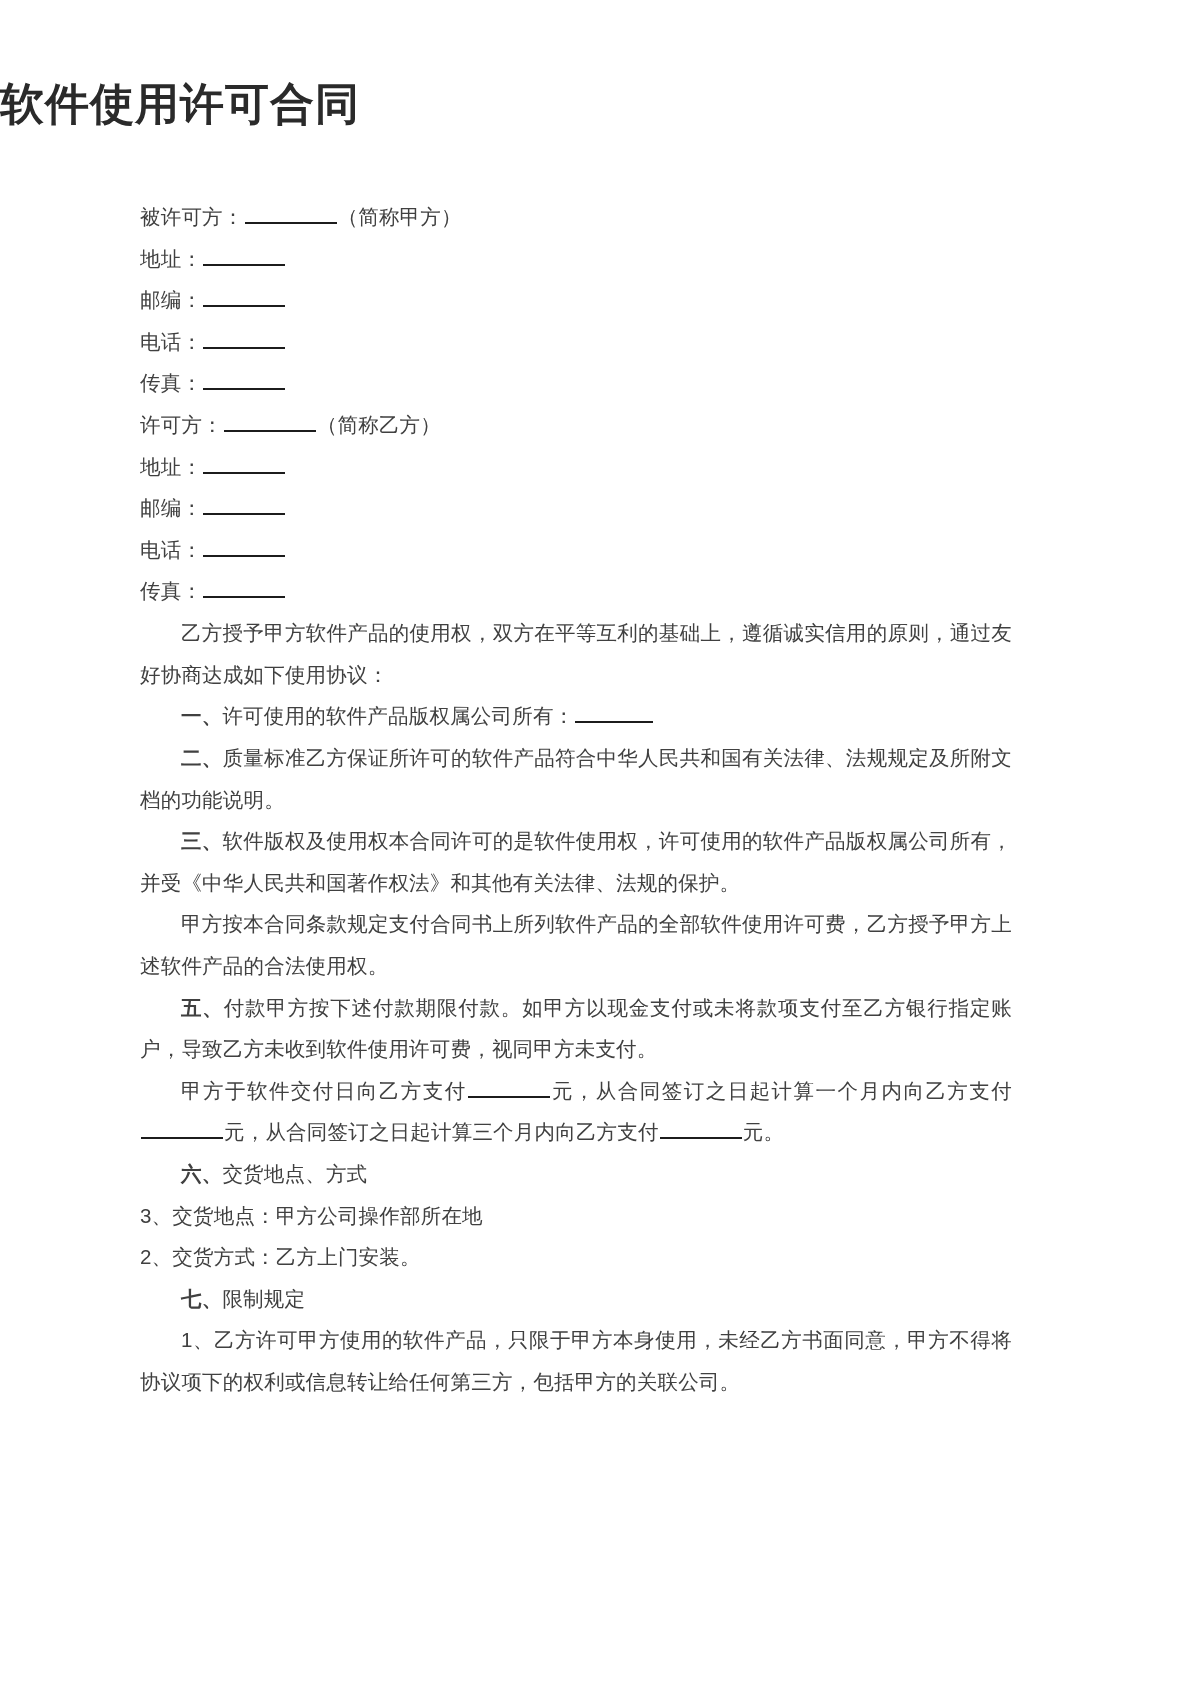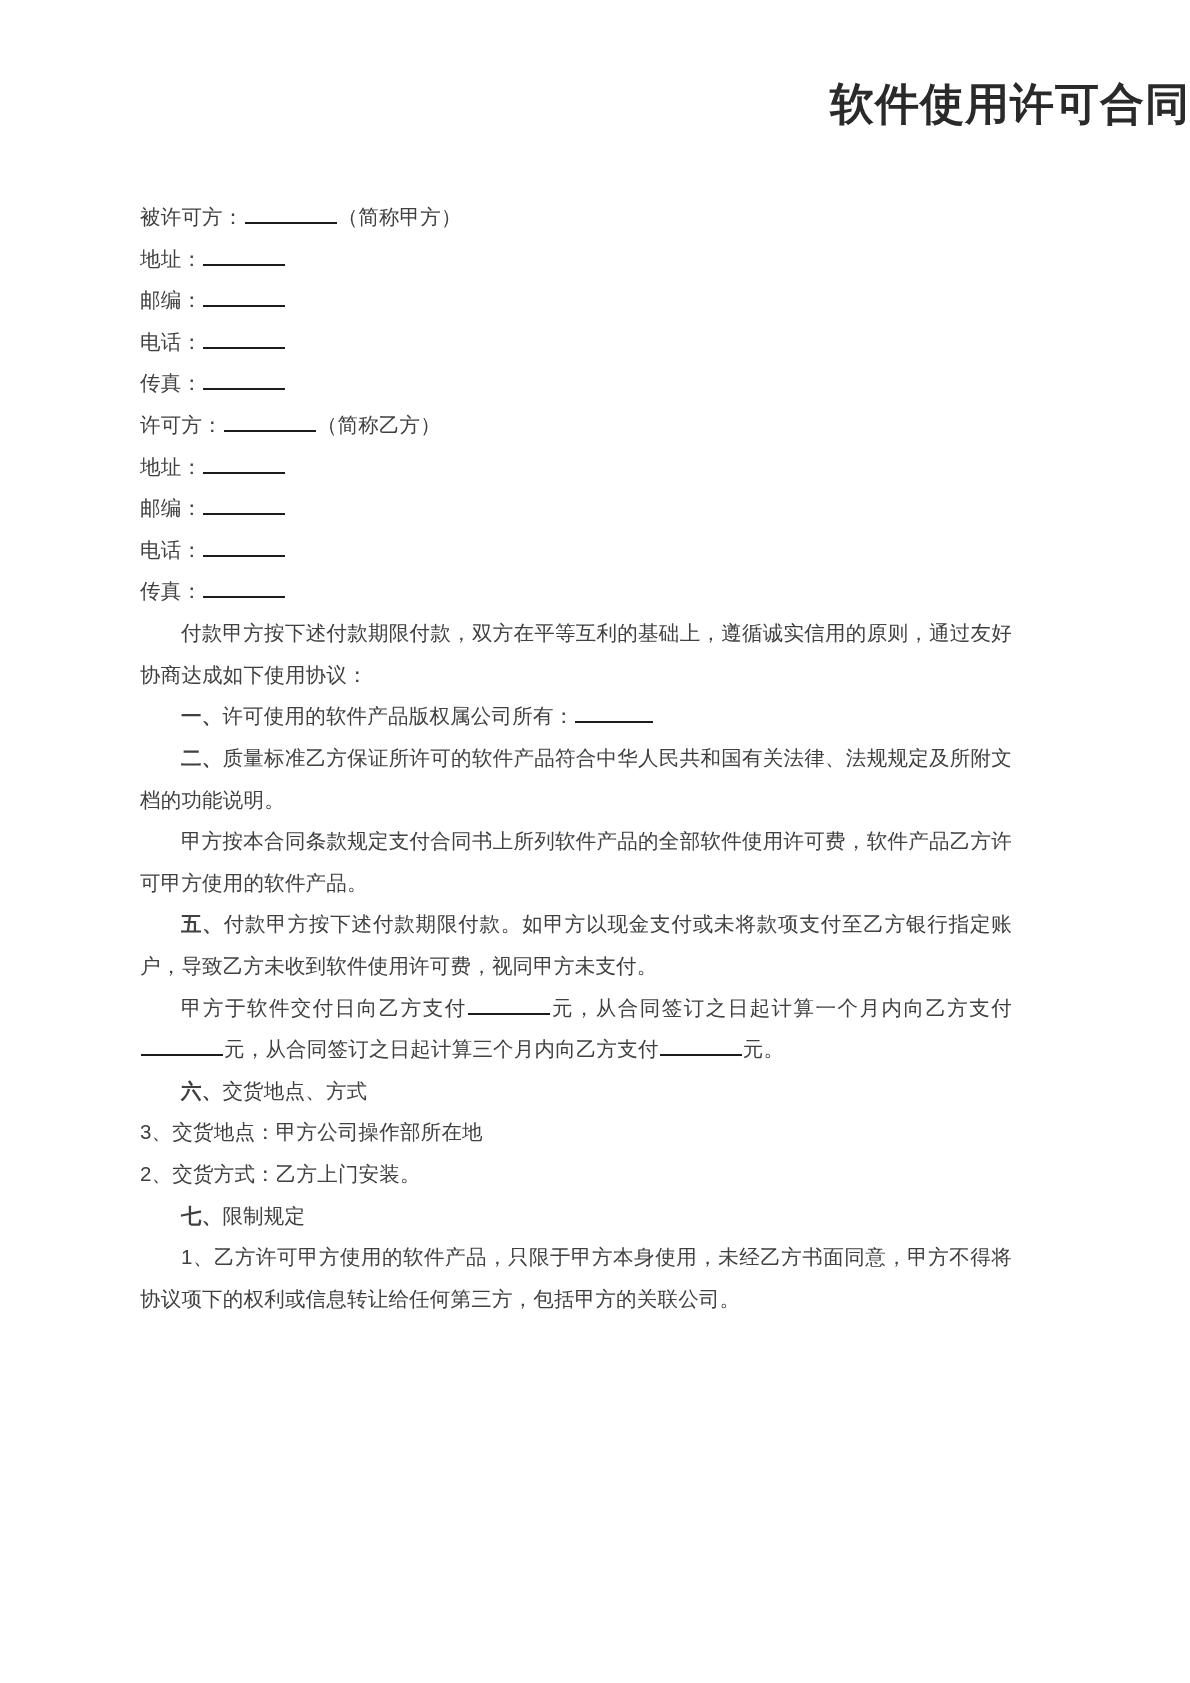--- a/index.html
+++ b/index.html
@@ -15,21 +15,21 @@
     overflow: hidden;
   }
   .page {
     position: relative;
     width: 1190px;
     height: 1683px;
     box-sizing: border-box;
     padding: 0;
   }
   .doc-title {
-    text-align: right;
+    text-align: left;
     font-size: 44px;
     font-weight: bold;
     letter-spacing: 1px;
     color: #2a2a2a;
     margin: 0;
     padding-top: 78px;
     padding-bottom: 0;
     line-height: 1.2;
   }
   .body-wrap {
@@ -97,28 +97,29 @@
     <p class="field"><span>许可方：</span><span class="blank w-long"></span><span>（简称乙方）</span></p>
 
     <p class="field"><span>地址：</span><span class="blank w-mid"></span></p>
 
     <p class="field"><span>邮编：</span><span class="blank w-mid"></span></p>
 
     <p class="field"><span>电话：</span><span class="blank w-mid"></span></p>
 
     <p class="field"><span>传真：</span><span class="blank w-mid"></span></p>
 
-    <p class="indent">付款甲方按下述付款期限付款，双方在平等互利的基础上，遵循诚实信用的原则，通过友好协商达成如下使用协议：</p>
+    <p class="indent">乙方授予甲方软件产品的使用权，双方在平等互利的基础上，遵循诚实信用的原则，通过友好协商达成如下使用协议：</p>
 
     <p class="clause"><span class="num">一、</span><span>许可使用的软件产品版权属公司所有：</span><span class="blank w-short"></span></p>
 
     <p class="clause"><span class="num">二、</span><span>质量标准乙方保证所许可的软件产品符合中华人民共和国有关法律、法规规定及所附文档的功能说明。</span></p>
 
+    <p class="clause"><span class="num">三、</span><span>软件版权及使用权本合同许可的是软件使用权，许可使用的软件产品版权属公司所有，并受《中华人民共和国著作权法》和其他有关法律、法规的保护。</span></p>
 
-    <p class="indent">甲方按本合同条款规定支付合同书上所列软件产品的全部软件使用许可费，软件产品乙方许可甲方使用的软件产品。</p>
+    <p class="indent">甲方按本合同条款规定支付合同书上所列软件产品的全部软件使用许可费，乙方授予甲方上述软件产品的合法使用权。</p>
 
 
     <p class="clause"><span class="num">五、</span><span>付款甲方按下述付款期限付款。如甲方以现金支付或未将款项支付至乙方银行指定账户，导致乙方未收到软件使用许可费，视同甲方未支付。</span></p>
 
     <p class="indent"><span>甲方于软件交付日向乙方支付</span><span class="blank w-mid"></span><span>元，从合同签订之日起计算一个月内向乙方支付</span><span class="blank w-mid"></span><span>元，从合同签订之日起计算三个月内向乙方支付</span><span class="blank w-mid"></span><span>元。</span></p>
 
     <p class="clause"><span class="num">六、</span><span>交货地点、方式</span></p>
 
     <p class="sub">3、交货地点：甲方公司操作部所在地</p>
     <p class="sub">2、交货方式：乙方上门安装。</p>

